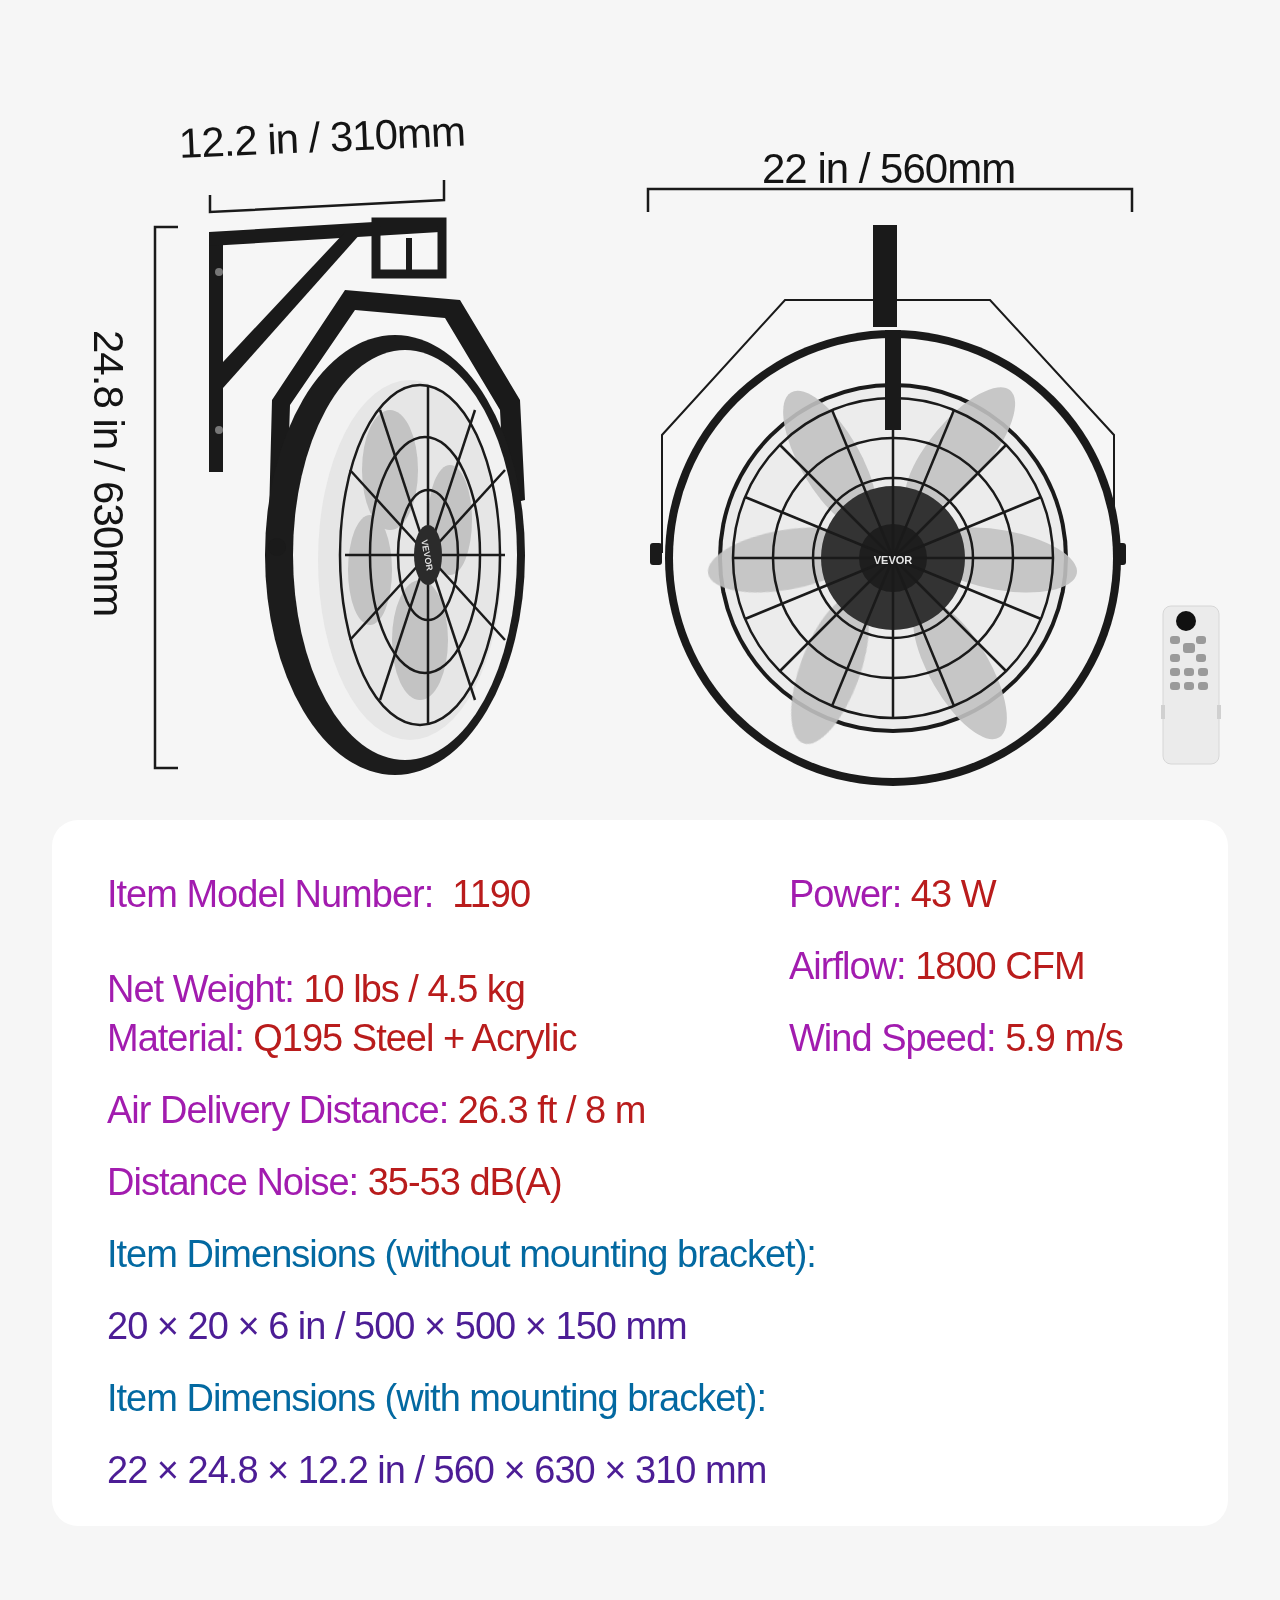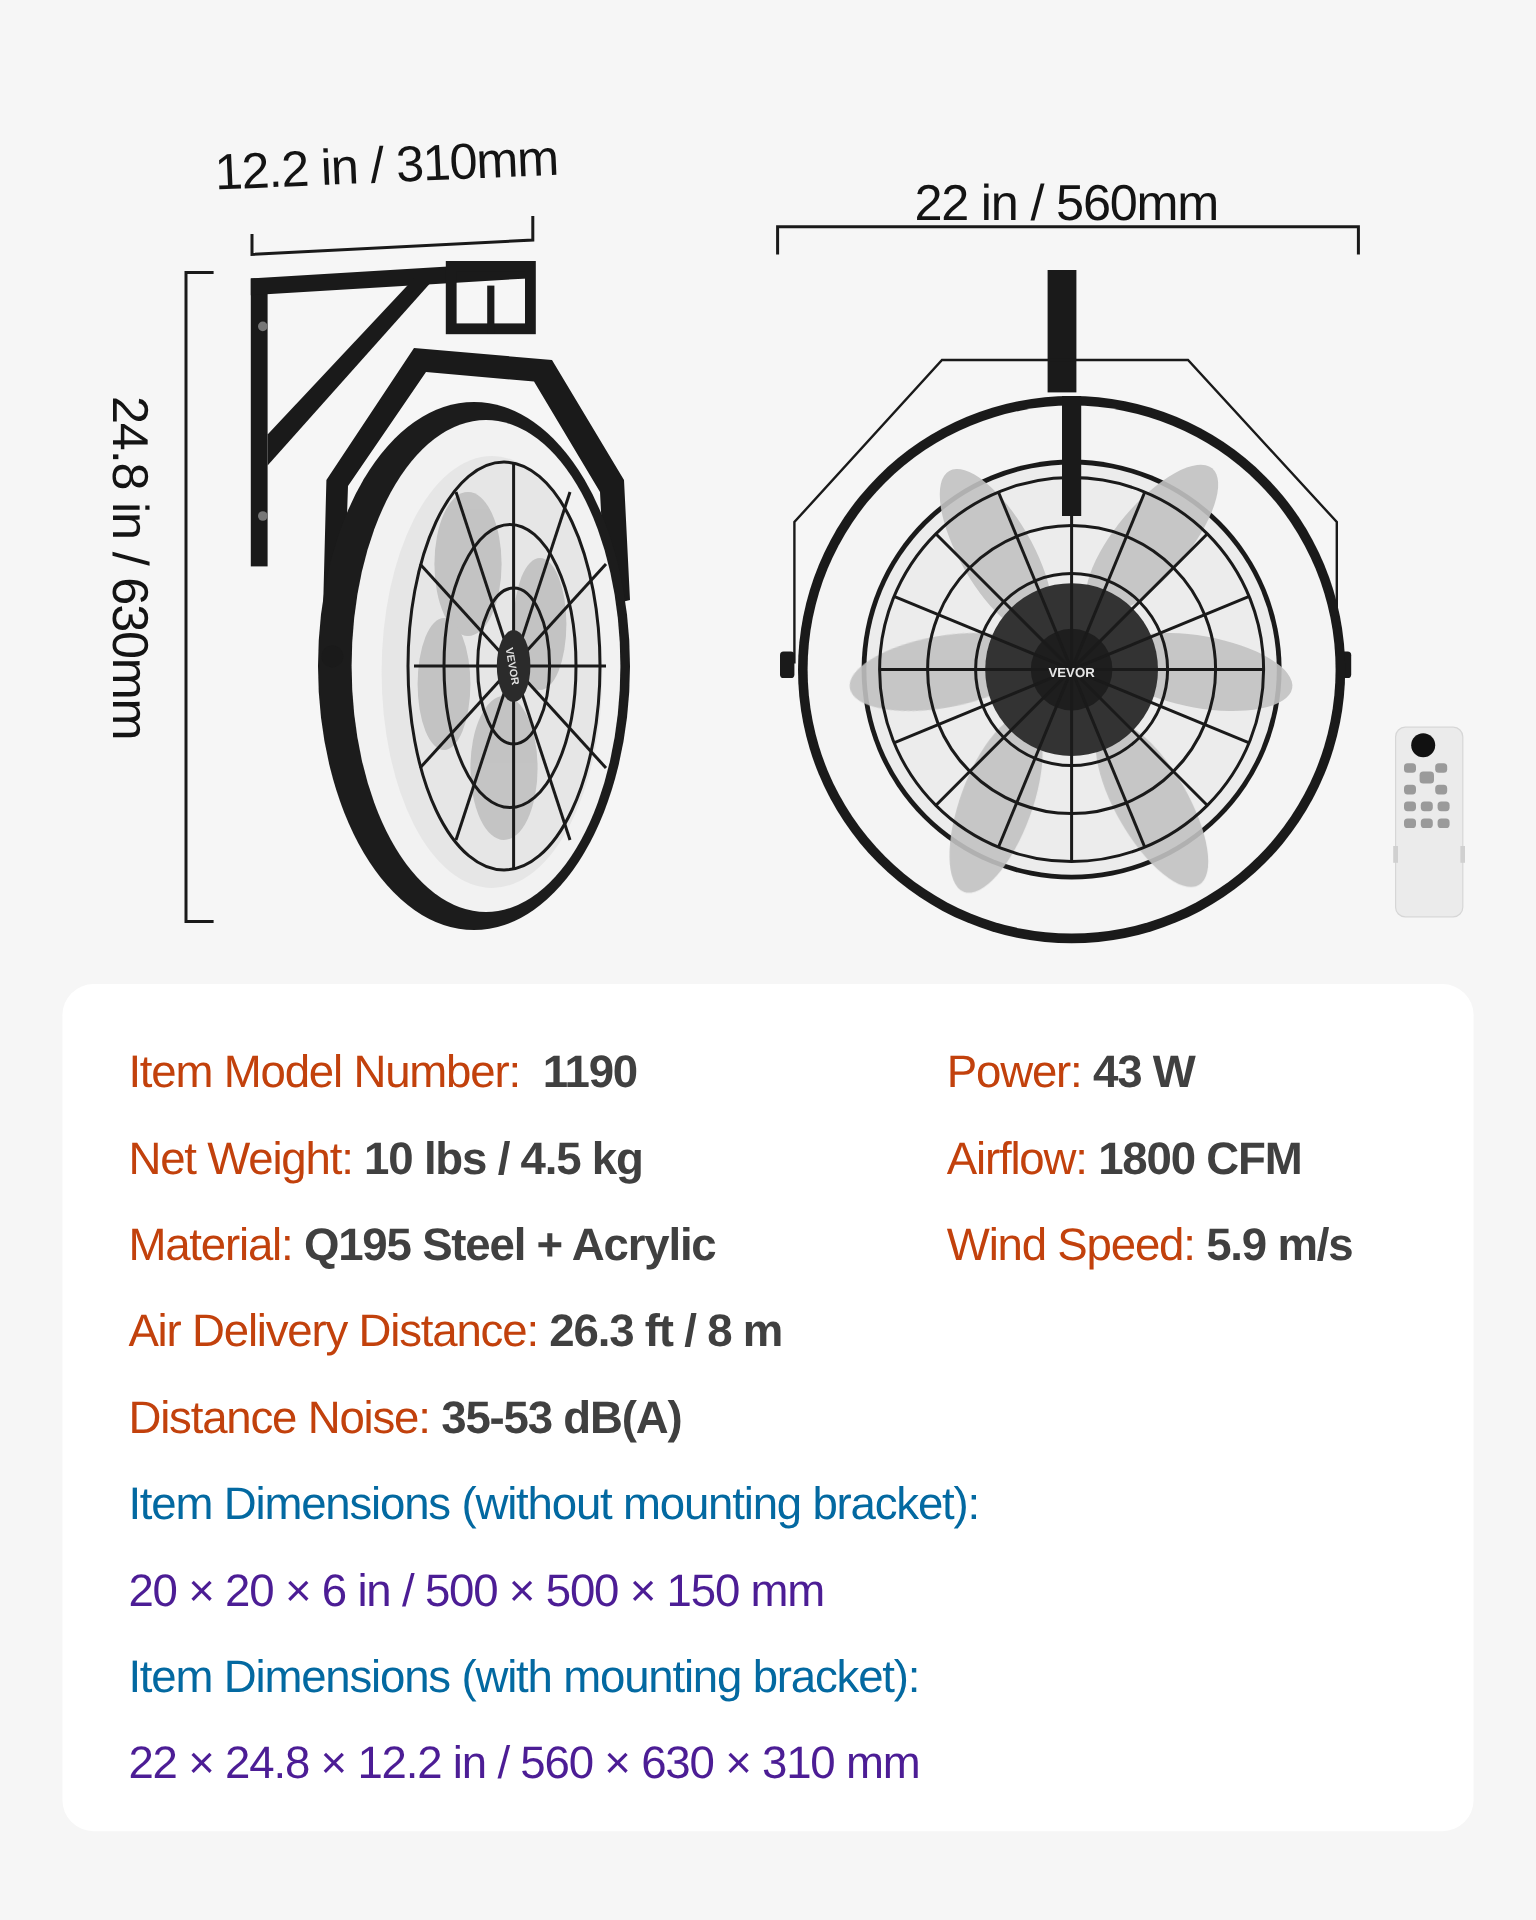--- a/index.html
+++ b/index.html
@@ -19,22 +19,22 @@
   svg.illustration { position: absolute; left: 0; top: 0; }
 
   .spec-card {
     position: absolute; left: 52px; top: 820px; width: 1176px; height: 706px;
     background: #ffffff; border-radius: 26px;
   }
   .spec-row {
     position: absolute; font-size: 38px; letter-spacing: -1px; white-space: nowrap;
     line-height: 1;
   }
-  .spec-row .k { color: #c2410c; font-weight: 400; }
-  .spec-row .v { color: #404040; font-weight: 700; }
+  .spec-row .k { color: #a21caf; font-weight: 400; }
+  .spec-row .v { color: #b91c1c; font-weight: 400; }
   .spec-line { position: absolute; font-size: 38px; letter-spacing: -1px; white-space: nowrap; line-height: 1; }
   .spec-line.k { color: #0369a1; }
   .spec-line.v { color: #4c1d95; font-weight: 400; }
 </style>
 </head>
 <body>
 
 <div class="dim-label" id="dim-width-side">12.2 in / 310mm</div>
 <div class="dim-label" id="dim-width-front">22 in / 560mm</div>
 <div class="dim-label" id="dim-height">24.8 in / 630mm</div>
@@ -152,21 +152,21 @@
     <rect x="1161" y="705" width="4" height="14" fill="#d0d0d0"></rect>
     <rect x="1217" y="705" width="4" height="14" fill="#d0d0d0"></rect>
   </g>
 </svg>
 
 <div class="spec-card"></div>
 
 <div class="spec-row" style="left:107px; top:875px;">
   <span class="k">Item Model Number:</span>&nbsp;&nbsp;<span class="v">1190</span>
 </div>
-<div class="spec-row" style="left:107px; top:947px;">
+<div class="spec-row" style="left:107px; top:970px;">
   <span class="k">Net Weight:</span> <span class="v">10 lbs / 4.5 kg</span>
 </div>
 <div class="spec-row" style="left:107px; top:1019px;">
   <span class="k">Material:</span> <span class="v">Q195 Steel + Acrylic</span>
 </div>
 <div class="spec-row" style="left:107px; top:1091px;">
   <span class="k">Air Delivery Distance:</span> <span class="v">26.3 ft / 8 m</span>
 </div>
 <div class="spec-row" style="left:107px; top:1163px;">
   <span class="k">Distance Noise:</span> <span class="v">35-53 dB(A)</span>

